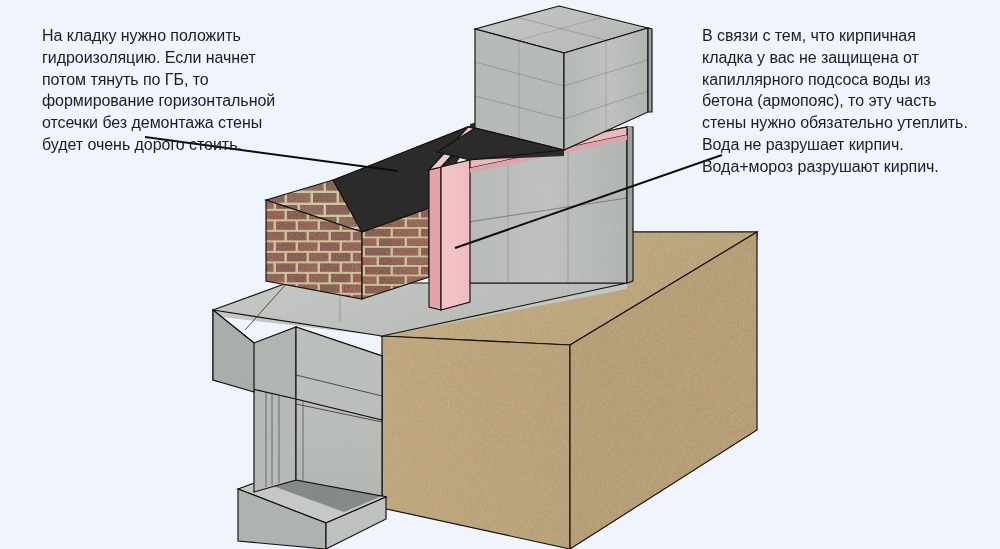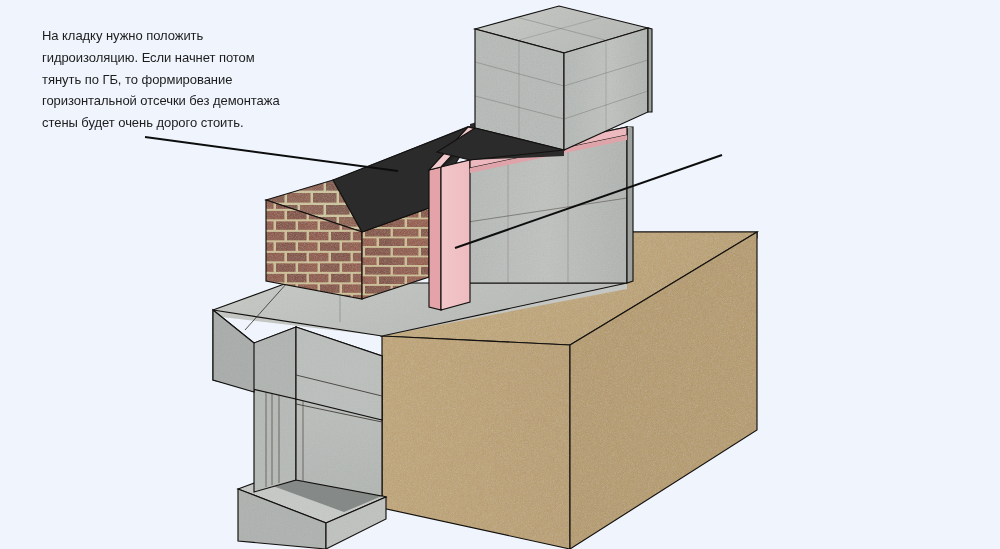--- a/index.html
+++ b/index.html
@@ -12,21 +12,21 @@
     width: 1000px;
     height: 549px;
     background: #eff4fd;
     overflow: hidden;
     font-family: "Liberation Sans", sans-serif;
   }
   .annotation {
     position: absolute;
     color: #1d1d1d;
     font-family: "Liberation Sans", sans-serif;
-    font-size: 13px;
+    font-size: 16px;
     line-height: 21.8px;
     white-space: pre-line;
     letter-spacing: -0.05px;
   }
   #note-left {
     left: 42px;
     top: 25px;
     width: 250px;
   }
   #note-right {
@@ -287,14 +287,15 @@
 
     <polygon points="437,152 475,128 564,150 564,156 470,160" fill="#2b2b2b"></polygon>
     <polygon points="437,152 475,128 564,150 470,160" class="edge"></polygon>
 
     <line class="leader" x1="145" y1="137" x2="398" y2="171"></line>
     <line class="leader" x1="455" y1="248" x2="722" y2="155"></line>
   </svg>
 
   <div class="annotation" id="note-left">На кладку нужно положить гидроизоляцию. Если начнет потом тянуть по ГБ, то формирование горизонтальной отсечки без демонтажа стены будет очень дорого стоить.</div>
 
+  <div class="annotation" id="note-right">В связи с тем, что кирпичная кладка у вас не защищена от капиллярного подсоса воды из бетона (армопояс), то эту часть стены нужно обязательно утеплить. Вода не разрушает кирпич. Вода+мороз разрушают кирпич.</div>
 
 </div>
 
 </body></html>

